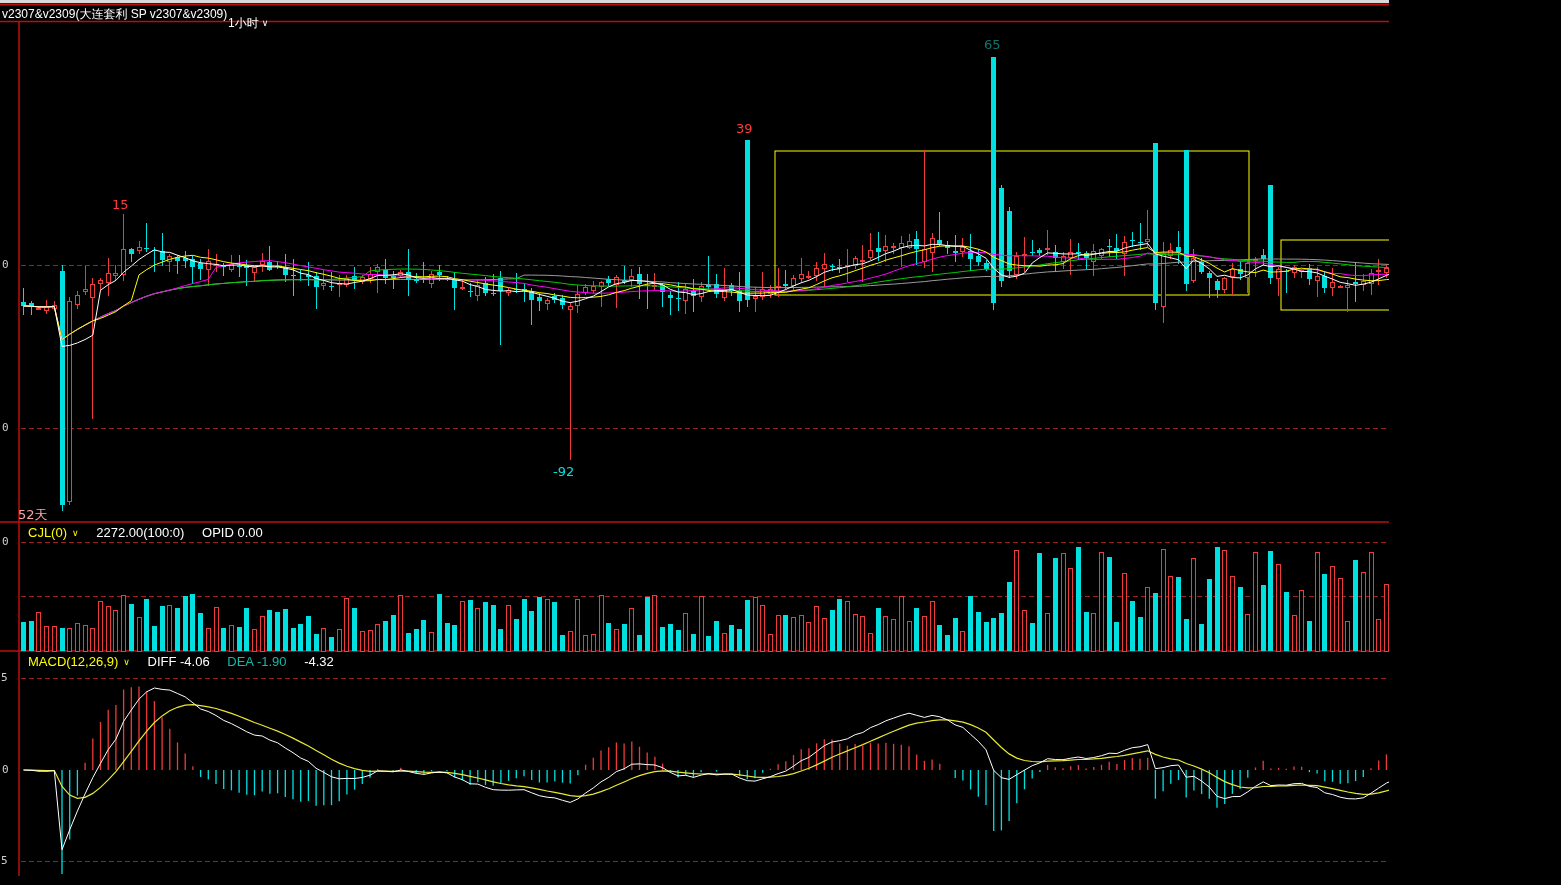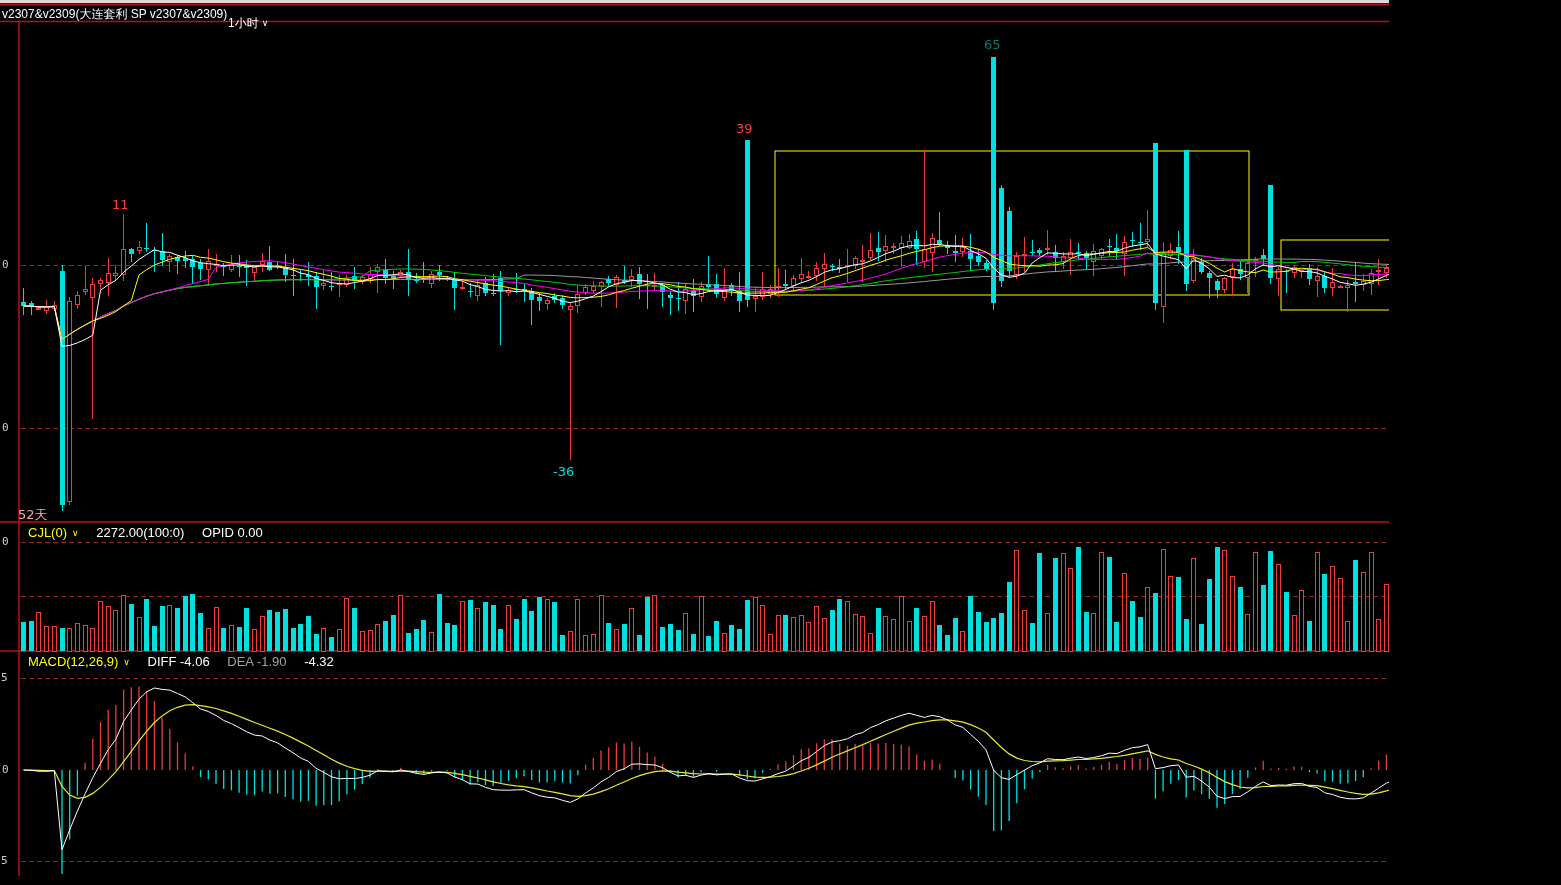--- a/index.html
+++ b/index.html
@@ -33,21 +33,21 @@
 
   <div class="hdr" style="left:28px;top:525px;">
     <span style="color: rgb(255, 255, 0);">CJL(0)</span><span class="chev" style="color: rgb(255, 255, 0);">∨</span>
     <span style="color:#fff">2272.00(100:0)</span>
     <span style="color:#fff">OPID 0.00</span>
   </div>
 
   <div class="hdr" style="left:28px;top:654px;">
     <span style="color: rgb(255, 255, 0);">MACD(12,26,9)</span><span class="chev" style="color: rgb(255, 255, 0);">∨</span>
     <span style="color:#fff">DIFF -4.06</span>
-    <span style="color: #a3a3a3; margin-top: 19px;">DEA -1.90</span>
+    <span style="color: #14b8a6; margin-top: 19px;">DEA -1.90</span>
     <span style="color:#fff">-4.32</span>
   </div>
 
   <span class="axis-label" style="left:2px;top:258px;">0</span>
   <span class="axis-label" style="left:2px;top:421px;">0</span>
   <span class="axis-label" style="left:2px;top:535px;">0</span>
   <span class="axis-label" style="left:1px;top:671px;">5</span>
   <span class="axis-label" style="left:2px;top:763px;">0</span>
   <span class="axis-label" style="left:1px;top:854px;">5</span>
 
@@ -864,19 +864,19 @@
         <line x1="1509.6000000000001" y1="770" x2="1509.6000000000001" y2="794.659567741799" stroke="#00e0e0" stroke-width="1.3"></line>
         <line x1="1517.3" y1="770" x2="1517.3" y2="798.0464494322241" stroke="#00e0e0" stroke-width="1.3"></line>
         <line x1="1525" y1="770" x2="1525" y2="802.6356978134618" stroke="#00e0e0" stroke-width="1.3"></line>
         <line x1="1532.7" y1="770" x2="1532.7" y2="819.1556212042658" stroke="#00e0e0" stroke-width="1.3"></line>
         <line x1="1540.4" y1="770" x2="1540.4" y2="832.385567807889" stroke="#00e0e0" stroke-width="1.3"></line>
         <polyline points="23.5,770.0 31.2,770.1 38.9,770.3 46.6,770.5 54.3,770.5 62,786.4 69.7,795.1 77.4,798.3 85.1,797.4 92.8,793.4 100.5,787.4 108.2,779.9 115.9,771.7 123.60000000000001,761.7 131.3,751.3 139,740.9 146.7,731.1 154.4,722.5 162.1,715.9 169.8,710.7 177.5,707.3 185.20000000000002,705.2 192.9,704.7 200.6,705.6 208.3,706.8 216,708.5 223.70000000000002,710.9 231.4,713.4 239.1,716.3 246.8,719.4 254.5,722.5 262.20000000000005,725.2 269.9,728.2 277.6,731.1 285.3,734.5 293,738.1 300.7,742.1 308.40000000000003,746.0 316.1,750.4 323.8,754.8 331.5,759.2 339.2,763.1 346.90000000000003,766.2 354.6,768.6 362.3,770.4 370,771.3 377.7,771.2 385.40000000000003,771.2 393.1,771.4 400.8,771.1 408.5,771.2 416.2,771.6 423.90000000000003,772.2 431.6,772.3 439.3,772.2 447,772.4 454.7,773.3 462.40000000000003,774.6 470.1,776.4 477.8,778.0 485.5,779.8 493.2,781.8 500.90000000000003,783.5 508.6,784.8 516.3,785.8 524,786.6 531.7,787.9 539.4,789.4 547.1,791.0 554.8000000000001,792.4 562.5,793.9 570.2,795.6 577.9,796.3 585.6,795.6 593.3000000000001,794.1 601,791.6 608.7,788.8 616.4,785.3 624.1,782.0 631.8000000000001,778.5 639.5,775.6 647.2,773.4 654.9,771.7 662.6,770.9 670.3000000000001,771.2 678,772.2 685.7,772.8 693.4,773.7 701.1,774.0 708.8000000000001,773.9 716.5,774.1 724.2,774.1 731.9,774.1 739.6,774.9 747.3000000000001,776.0 755,777.1 762.7,777.4 770.4,777.2 778.1,776.5 785.8000000000001,775.4 793.5,773.6 801.2,771.0 808.9,768.3 816.6,764.9 824.3000000000001,761.1 832,757.3 839.7,754.0 847.4,750.9 855.1,747.7 862.8000000000001,744.6 870.5,741.2 878.2,737.9 885.9,734.5 893.6,731.2 901.3000000000001,728.1 909,725.1 916.7,723.1 924.4,722.0 932.1,720.7 939.8000000000001,719.9 947.5,719.9 955.2,720.9 962.9,722.2 970.6,724.6 978.3000000000001,728.0 986,732.3 993.7,740.0 1001.4,747.5 1009.1,753.9 1016.8000000000001,758.1 1024.5,760.5 1032.2,761.5 1039.9,761.8 1047.6000000000001,761.2 1055.3,760.8 1063,760.6 1070.7,760.1 1078.4,759.5 1086.1000000000001,759.3 1093.8,758.9 1101.5,758.3 1109.2,757.3 1116.9,756.5 1124.6000000000001,755.3 1132.3,753.8 1140,752.4 1147.7,750.8 1155.4,754.4 1163.1000000000001,757.0 1170.8,758.8 1178.5,760.0 1186.2,763.5 1193.9,766.0 1201.6000000000001,769.1 1209.3,772.7 1217,777.4 1224.7,781.6 1232.4,784.6 1240.1000000000001,787.0 1247.8,787.9 1255.5,787.6 1263.2,786.5 1270.9,786.3 1278.6000000000001,786.0 1286.3,785.9 1294,785.4 1301.7,785.0 1309.4,785.3 1317.1000000000001,785.7 1324.8,787.1 1332.5,788.6 1340.2,790.3 1347.9,792.0 1355.6000000000001,793.4 1363.3,794.3 1371,794.1 1378.7,792.9 1386.4,790.9 1394.1000000000001,788.7 1401.8,787.0 1409.5,785.5 1417.2,784.7 1424.9,784.1 1432.6000000000001,783.6 1440.3,783.3 1448,783.0 1455.7,782.1 1463.4,781.3 1471.1000000000001,780.6 1478.8,780.8 1486.5,783.8 1494.2,786.4 1501.9,789.1 1509.6000000000001,792.1 1517.3,795.6 1525,799.7 1532.7,805.9 1540.4,813.7 " fill="none" stroke="#e8e833" stroke-width="1.2"></polyline>
         <polyline points="23.5,770.0 31.2,770.3 38.9,771.2 46.6,771.3 54.3,770.8 62,849.7 69.7,829.8 77.4,811.1 85.1,793.8 92.8,777.6 100.5,763.4 108.2,749.7 115.9,739.2 123.60000000000001,721.4 131.3,710.0 139,699.1 146.7,691.8 154.4,688.0 162.1,689.4 169.8,690.1 177.5,693.5 185.20000000000002,696.9 192.9,702.8 200.6,709.0 208.3,711.5 216,715.5 223.70000000000002,720.4 231.4,723.6 239.1,727.6 246.8,731.8 254.5,735.1 262.20000000000005,736.0 269.9,740.1 277.6,742.8 285.3,748.0 293,752.7 300.7,758.0 308.40000000000003,761.4 316.1,768.3 323.8,772.4 331.5,776.8 339.2,778.8 346.90000000000003,778.4 354.6,778.5 362.3,777.4 370,775.2 377.7,770.8 385.40000000000003,771.3 393.1,771.8 400.8,770.0 408.5,771.5 416.2,773.3 423.90000000000003,774.4 431.6,772.9 439.3,772.0 447,772.9 454.7,777.0 462.40000000000003,779.7 470.1,783.8 477.8,784.1 485.5,787.3 493.2,789.7 500.90000000000003,790.1 508.6,790.2 516.3,789.9 524,789.7 531.7,792.8 539.4,795.7 547.1,797.2 554.8000000000001,797.9 562.5,800.3 570.2,802.4 577.9,798.9 585.6,793.0 593.3000000000001,787.9 601,781.9 608.7,777.4 616.4,771.6 624.1,768.8 631.8000000000001,764.2 639.5,763.9 647.2,764.6 654.9,765.0 662.6,767.7 670.3000000000001,772.4 678,775.9 685.7,775.3 693.4,777.4 701.1,775.1 708.8000000000001,773.6 716.5,774.9 724.2,774.1 731.9,774.1 739.6,778.0 747.3000000000001,780.7 755,781.1 762.7,778.8 770.4,776.6 778.1,773.6 785.8000000000001,771.1 793.5,766.1 801.2,760.7 808.9,757.4 816.6,751.6 824.3000000000001,745.7 832,742.0 839.7,740.7 847.4,738.8 855.1,734.7 862.8000000000001,732.5 870.5,727.6 878.2,724.6 885.9,720.8 893.6,718.1 901.3000000000001,715.4 909,713.2 916.7,715.3 924.4,717.4 932.1,715.4 939.8000000000001,716.8 947.5,719.9 955.2,724.9 962.9,727.4 970.6,734.4 978.3000000000001,741.3 986,749.8 993.7,770.4 1001.4,777.7 1009.1,779.4 1016.8000000000001,774.7 1024.5,770.1 1032.2,765.7 1039.9,762.8 1047.6000000000001,758.7 1055.3,759.5 1063,759.7 1070.7,758.2 1078.4,757.0 1086.1000000000001,758.5 1093.8,757.5 1101.5,755.7 1109.2,753.2 1116.9,753.5 1124.6000000000001,750.3 1132.3,747.7 1140,746.8 1147.7,744.6 1155.4,768.7 1163.1000000000001,767.6 1170.8,765.7 1178.5,765.0 1186.2,777.2 1193.9,776.3 1201.6000000000001,781.1 1209.3,787.1 1217,796.3 1224.7,798.6 1232.4,796.6 1240.1000000000001,796.5 1247.8,791.8 1255.5,786.3 1263.2,781.9 1270.9,785.6 1278.6000000000001,785.0 1286.3,785.2 1294,783.7 1301.7,783.4 1309.4,786.4 1317.1000000000001,787.5 1324.8,792.8 1332.5,794.5 1340.2,797.2 1347.9,798.7 1355.6000000000001,798.9 1363.3,797.8 1371,793.2 1378.7,788.1 1386.4,783.1 1394.1000000000001,779.9 1401.8,779.9 1409.5,779.5 1417.2,781.6 1424.9,782.0 1432.6000000000001,781.2 1440.3,782.0 1448,781.9 1455.7,778.4 1463.4,778.5 1471.1000000000001,777.7 1478.8,781.8 1486.5,795.7 1494.2,796.5 1501.9,799.8 1509.6000000000001,804.5 1517.3,809.7 1525,816.0 1532.7,830.4 1540.4,844.9 " fill="none" stroke="#ffffff" stroke-width="1"></polyline>
       </g>
     </svg>
 
-<div class="anno" style="left: 112px; top: 197px; color: rgb(255, 59, 59);">11</div>
+<div class="anno" style="left: 112px; top: 197px; color: rgb(255, 59, 59);">15</div>
     <div class="anno" style="left: 736px; top: 121px; color: rgb(255, 59, 59);">39</div>
     <div class="anno" style="left: 984px; top: 37px; color: #0f766e;">65</div>
-    <div class="anno" style="left: 553px; top: 464px; color: rgb(0, 224, 224);">-36</div>
+    <div class="anno" style="left: 553px; top: 464px; color: rgb(0, 224, 224);">-92</div>
     <div class="anno" style="left: 1521px; top: 356px; color: rgb(0, 224, 224);">-24</div>
     <div class="anno" style="left: 18px; top: 506px; color: #fca5a5;">52天</div>
   </div>
 
 </body></html>

